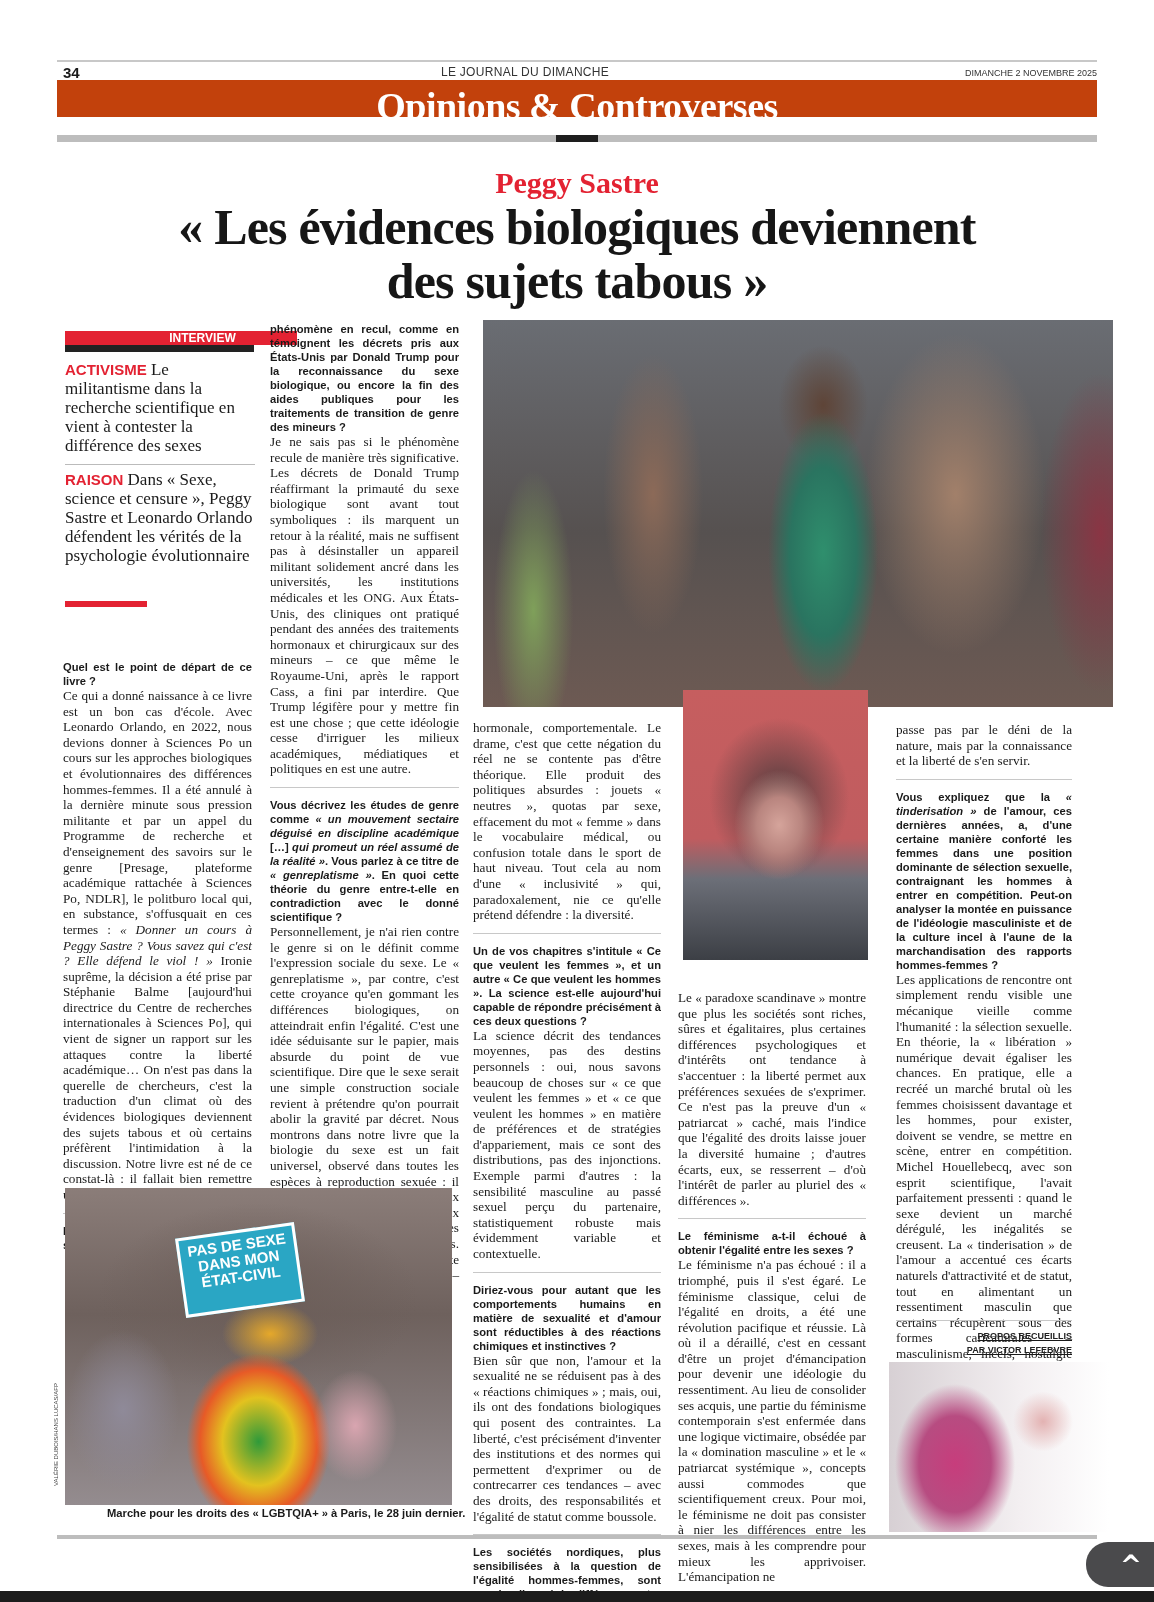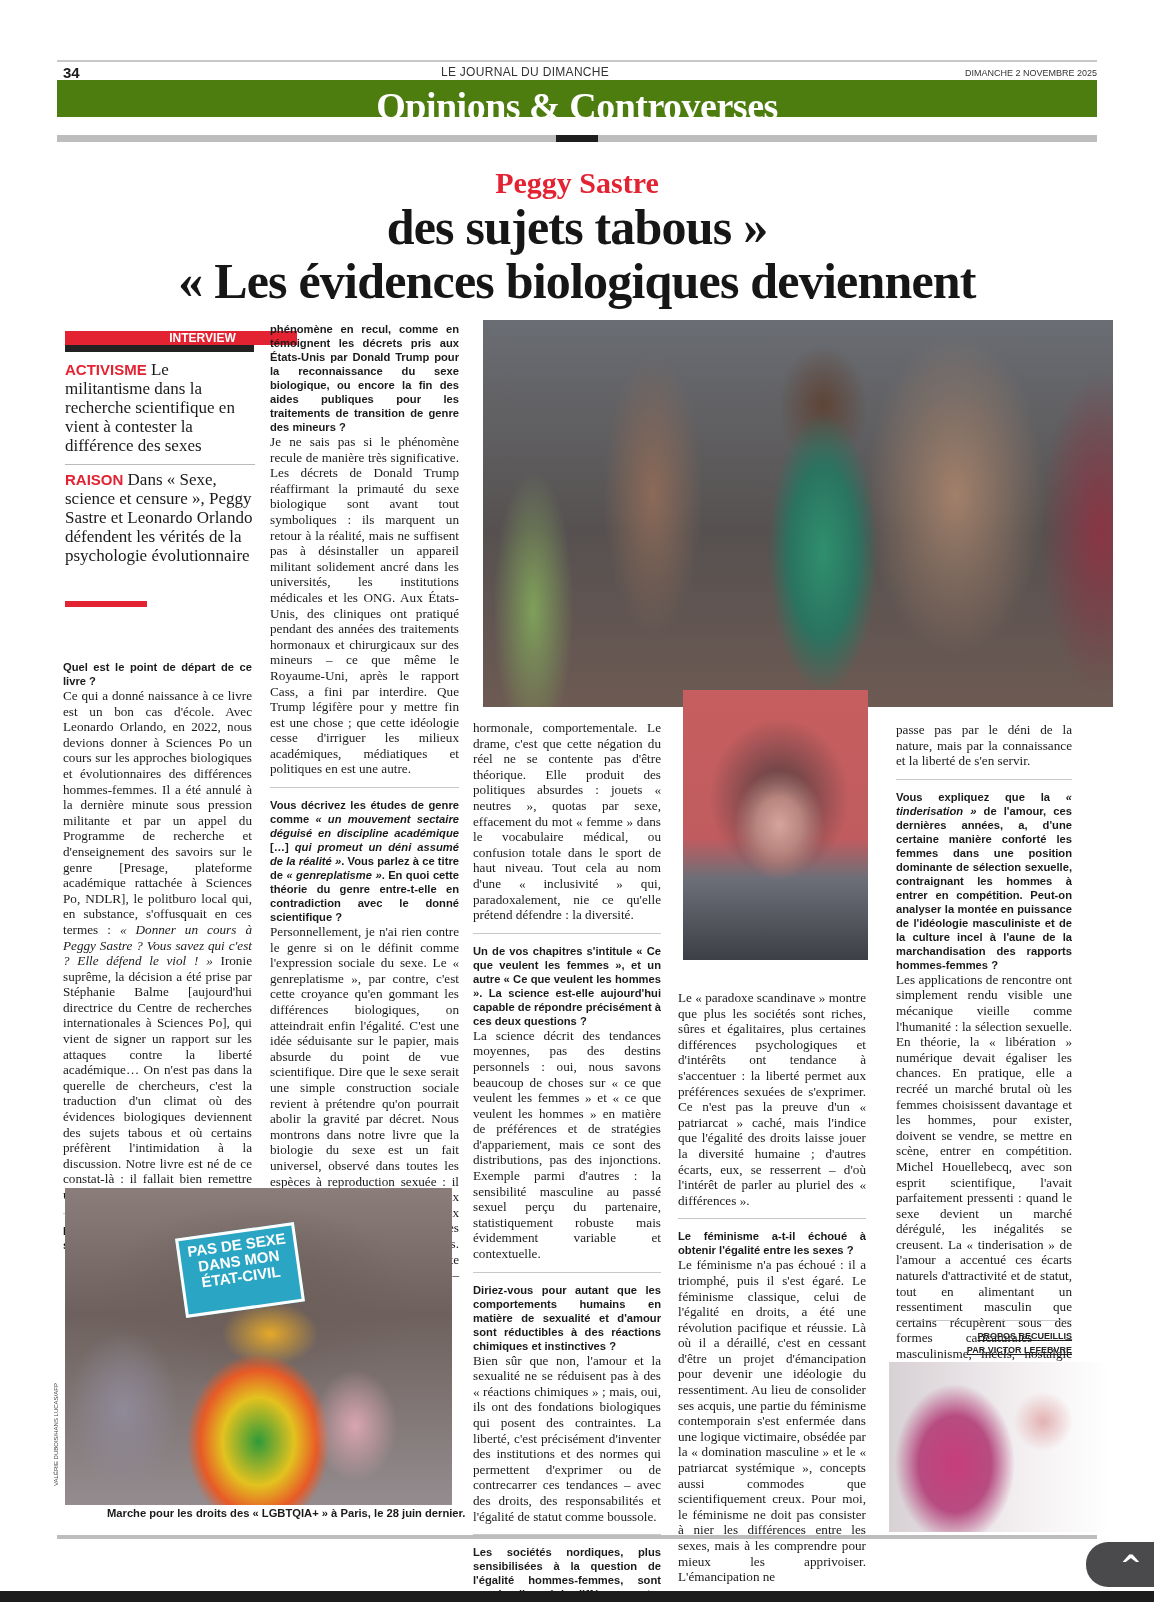--- a/index.html
+++ b/index.html
@@ -2,21 +2,21 @@
 <html><head>
 <meta charset="utf-8">
 <style>
   html,body{margin:0;padding:0;}
   body{width:1154px;height:1602px;background:#fff;position:relative;overflow:hidden;font-family:"Liberation Serif","DejaVu Serif",serif;color:#1a1a1a;}
   .page{position:absolute;left:0;top:0;width:1154px;height:1602px;}
   .topline{position:absolute;left:57px;top:60px;width:1040px;height:2px;background:#c8c8c8;}
   .pagenum{position:absolute;left:63px;top:64px;font:bold 15px "Liberation Sans",sans-serif;}
   .journal{position:absolute;left:0;width:1050px;top:65px;text-align:center;font:12px "Liberation Sans",sans-serif;letter-spacing:0.3px;color:#333;}
   .date{position:absolute;right:57px;top:68px;font:9px "Liberation Sans",sans-serif;color:#333;}
-  .banner{position:absolute;left:57px;top:80px;width:1040px;height:37px;background:#4d7c0f;}
+  .banner{position:absolute;left:57px;top:80px;width:1040px;height:37px;background:#c2410c;}
   .banner-title{position:absolute;left:0;right:0;top:4px;text-align:center;color:#fff;font:bold 38px "Liberation Serif",serif;letter-spacing:-0.5px;}
   .banner-under{position:absolute;left:57px;top:135px;width:1040px;height:7px;background:#bdbdbd;}
   .banner-under-mark{position:absolute;left:291px;top:0;width:42px;height:7px;background:#1e1e1e;}
   .author{position:absolute;left:0;width:1154px;top:166px;text-align:center;color:#e32232;font:bold 30px "Liberation Serif",serif;}
   .headline{position:absolute;left:40px;width:1074px;top:200px;text-align:center;font:bold 50px/54px "Liberation Serif",serif;letter-spacing:-0.8px;color:#161616;}
 
   .col{position:absolute;font-size:13.2px;line-height:15.6px;}
   .col p{margin:0;text-align:justify;hyphens:auto;}
   .q{font:bold 11.2px/14px "Liberation Sans",sans-serif;color:#1a1a1a;margin:0;}
   .q i{font-style:italic;}
@@ -83,22 +83,22 @@
 
   <div class="banner">
     <div class="banner-title">Opinions &amp; Controverses</div>
   </div>
   <div class="banner-under">
     <div class="banner-under-mark" style="left:499px;"></div>
   </div>
 
   <div class="author">Peggy Sastre</div>
   <div class="headline">
+    <div>« Les évidences biologiques deviennent</div>
     <div>des sujets tabous »</div>
-    <div>« Les évidences biologiques deviennent</div>
   </div>
 
   <div class="interview">INTERVIEW</div>
   <div class="interview-bar"></div>
 
   <div class="lede" style="top:360px;">
     <span class="kw">ACTIVISME</span><span> Le militantisme dans la recherche scientifique en vient à contester la différence des sexes</span>
   </div>
   <div class="lede-sep"></div>
   <div class="lede" style="top:470px;">
@@ -110,21 +110,21 @@
     <p class="q">Quel est le point de départ de ce livre ?</p>
     <p><span>Ce qui a donné naissance à ce livre est un bon cas d'école. Avec Leonardo Orlando, en 2022, nous devions donner à Sciences Po un cours sur les approches biologiques et évolutionnaires des différences hommes-femmes. Il a été annulé à la dernière minute sous pression militante et par un appel du Programme de recherche et d'enseignement des savoirs sur le genre [Presage, plateforme académique rattachée à Sciences Po, NDLR], le politburo local qui, en substance, s'offusquait en ces termes : </span><i>« Donner un cours à Peggy Sastre ? Vous savez qui c'est ? Elle défend le viol ! »</i><span> Ironie suprême, la décision a été prise par Stéphanie Balme [aujourd'hui directrice du Centre de recherches internationales à Sciences Po], qui vient de signer un rapport sur les attaques contre la liberté académique… On n'est pas dans la querelle de chercheurs, c'est la traduction d'un climat où des évidences biologiques deviennent des sujets tabous et où certains préfèrent l'intimidation à la discussion. Notre livre est né de ce constat-là : il fallait bien remettre un peu de biologie dans le débat.</span></p>
     <div class="sep"></div>
     <p class="q">La contestation des évidences scientifiques n'est-elle pas un</p>
   </div>
 
   <div class="col" style="left:270px;top:322px;width:189px;">
     <p class="q">phénomène en recul, comme en témoignent les décrets pris aux États-Unis par Donald Trump pour la reconnaissance du sexe biologique, ou encore la fin des aides publiques pour les traitements de transition de genre des mineurs ?</p>
     <p>Je ne sais pas si le phénomène recule de manière très significative. Les décrets de Donald Trump réaffirmant la primauté du sexe biologique sont avant tout symboliques : ils marquent un retour à la réalité, mais ne suffisent pas à désinstaller un appareil militant solidement ancré dans les universités, les institutions médicales et les ONG. Aux États-Unis, des cliniques ont pratiqué pendant des années des traitements hormonaux et chirurgicaux sur des mineurs – ce que même le Royaume-Uni, après le rapport Cass, a fini par interdire. Que Trump légifère pour y mettre fin est une chose ; que cette idéologie cesse d'irriguer les milieux académiques, médiatiques et politiques en est une autre.</p>
     <div class="sep"></div>
-    <p class="q"><span>Vous décrivez les études de genre comme </span><i>« un mouvement sectaire déguisé en discipline académique</i><span> […] </span><i>qui promeut un déni assumé de la réalité »</i><span>. Vous parlez à ce titre de </span><i>« genreplatisme »</i><span>. En quoi cette théorie du genre entre-t-elle en contradiction avec le donné scientifique ?</span></p>
+    <p class="q"><span>Vous décrivez les études de genre comme </span><i>« un mouvement sectaire déguisé en discipline académique</i><span> […] </span><i>qui promeut un réel assumé de la réalité »</i><span>. Vous parlez à ce titre de </span><i>« genreplatisme »</i><span>. En quoi cette théorie du genre entre-t-elle en contradiction avec le donné scientifique ?</span></p>
     <p>Personnellement, je n'ai rien contre le genre si on le définit comme l'expression sociale du sexe. Le « genreplatisme », par contre, c'est cette croyance qu'en gommant les différences biologiques, on atteindrait enfin l'égalité. C'est une idée séduisante sur le papier, mais absurde du point de vue scientifique. Dire que le sexe serait une simple construction sociale revient à prétendre qu'on pourrait abolir la gravité par décret. Nous montrons dans notre livre que la biologie du sexe est un fait universel, observé dans toutes les espèces à reproduction sexuée : il existe deux gamètes, deux stratégies reproductives, deux schémas corporels façonnés par des pressions évolutives différentes. Tout le reste découle de cette asymétrie fondamentale – physiologique,</p>
   </div>
 
   <div class="photo ph-main"></div>
 
   <div class="col" style="left:473px;top:720px;width:188px;">
     <p>hormonale, comportementale. Le drame, c'est que cette négation du réel ne se contente pas d'être théorique. Elle produit des politiques absurdes : jouets « neutres », quotas par sexe, effacement du mot « femme » dans le vocabulaire médical, ou confusion totale dans le sport de haut niveau. Tout cela au nom d'une « inclusivité » qui, paradoxalement, nie ce qu'elle prétend défendre : la diversité.</p>
     <div class="sep"></div>
     <p class="q">Un de vos chapitres s'intitule « Ce que veulent les femmes », et un autre « Ce que veulent les hommes ». La science est-elle aujourd'hui capable de répondre précisément à ces deux questions ?</p>
     <p>La science décrit des tendances moyennes, pas des destins personnels : oui, nous savons beaucoup de choses sur « ce que veulent les femmes » et « ce que veulent les hommes » en matière de préférences et de stratégies d'appariement, mais ce sont des distributions, pas des injonctions. Exemple parmi d'autres : la sensibilité masculine au passé sexuel perçu du partenaire, statistiquement robuste mais évidemment variable et contextuelle.</p>

